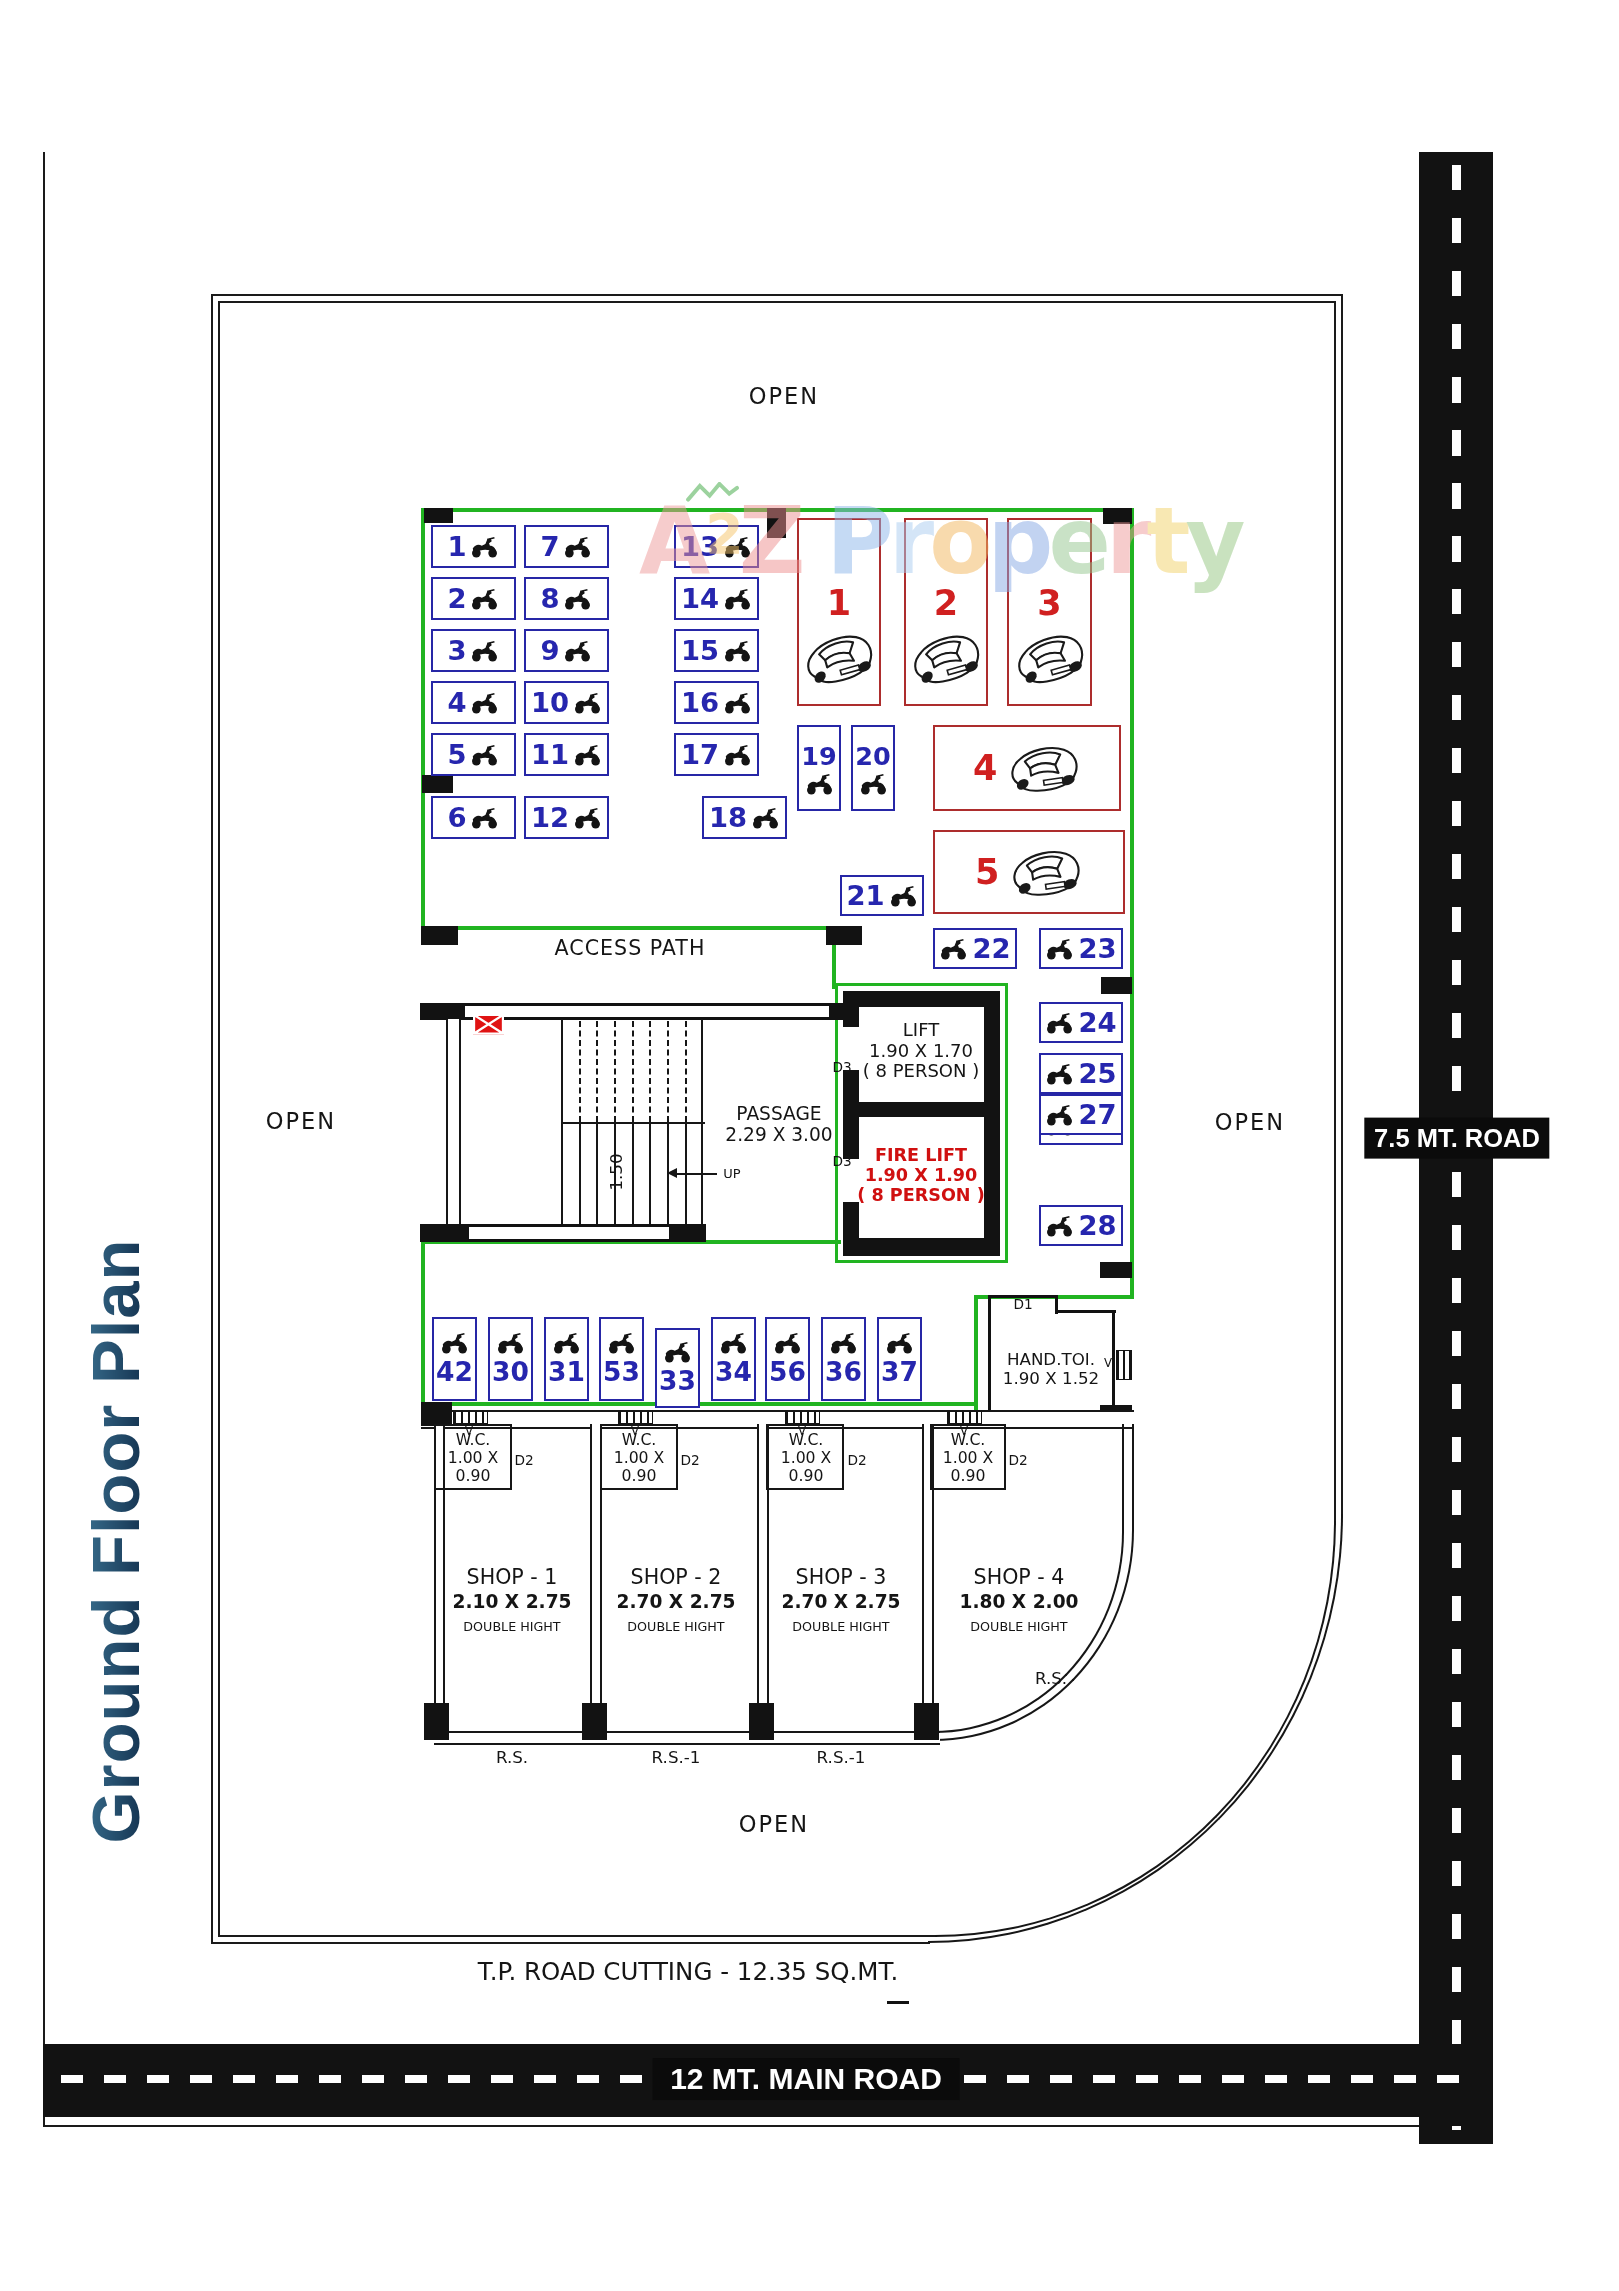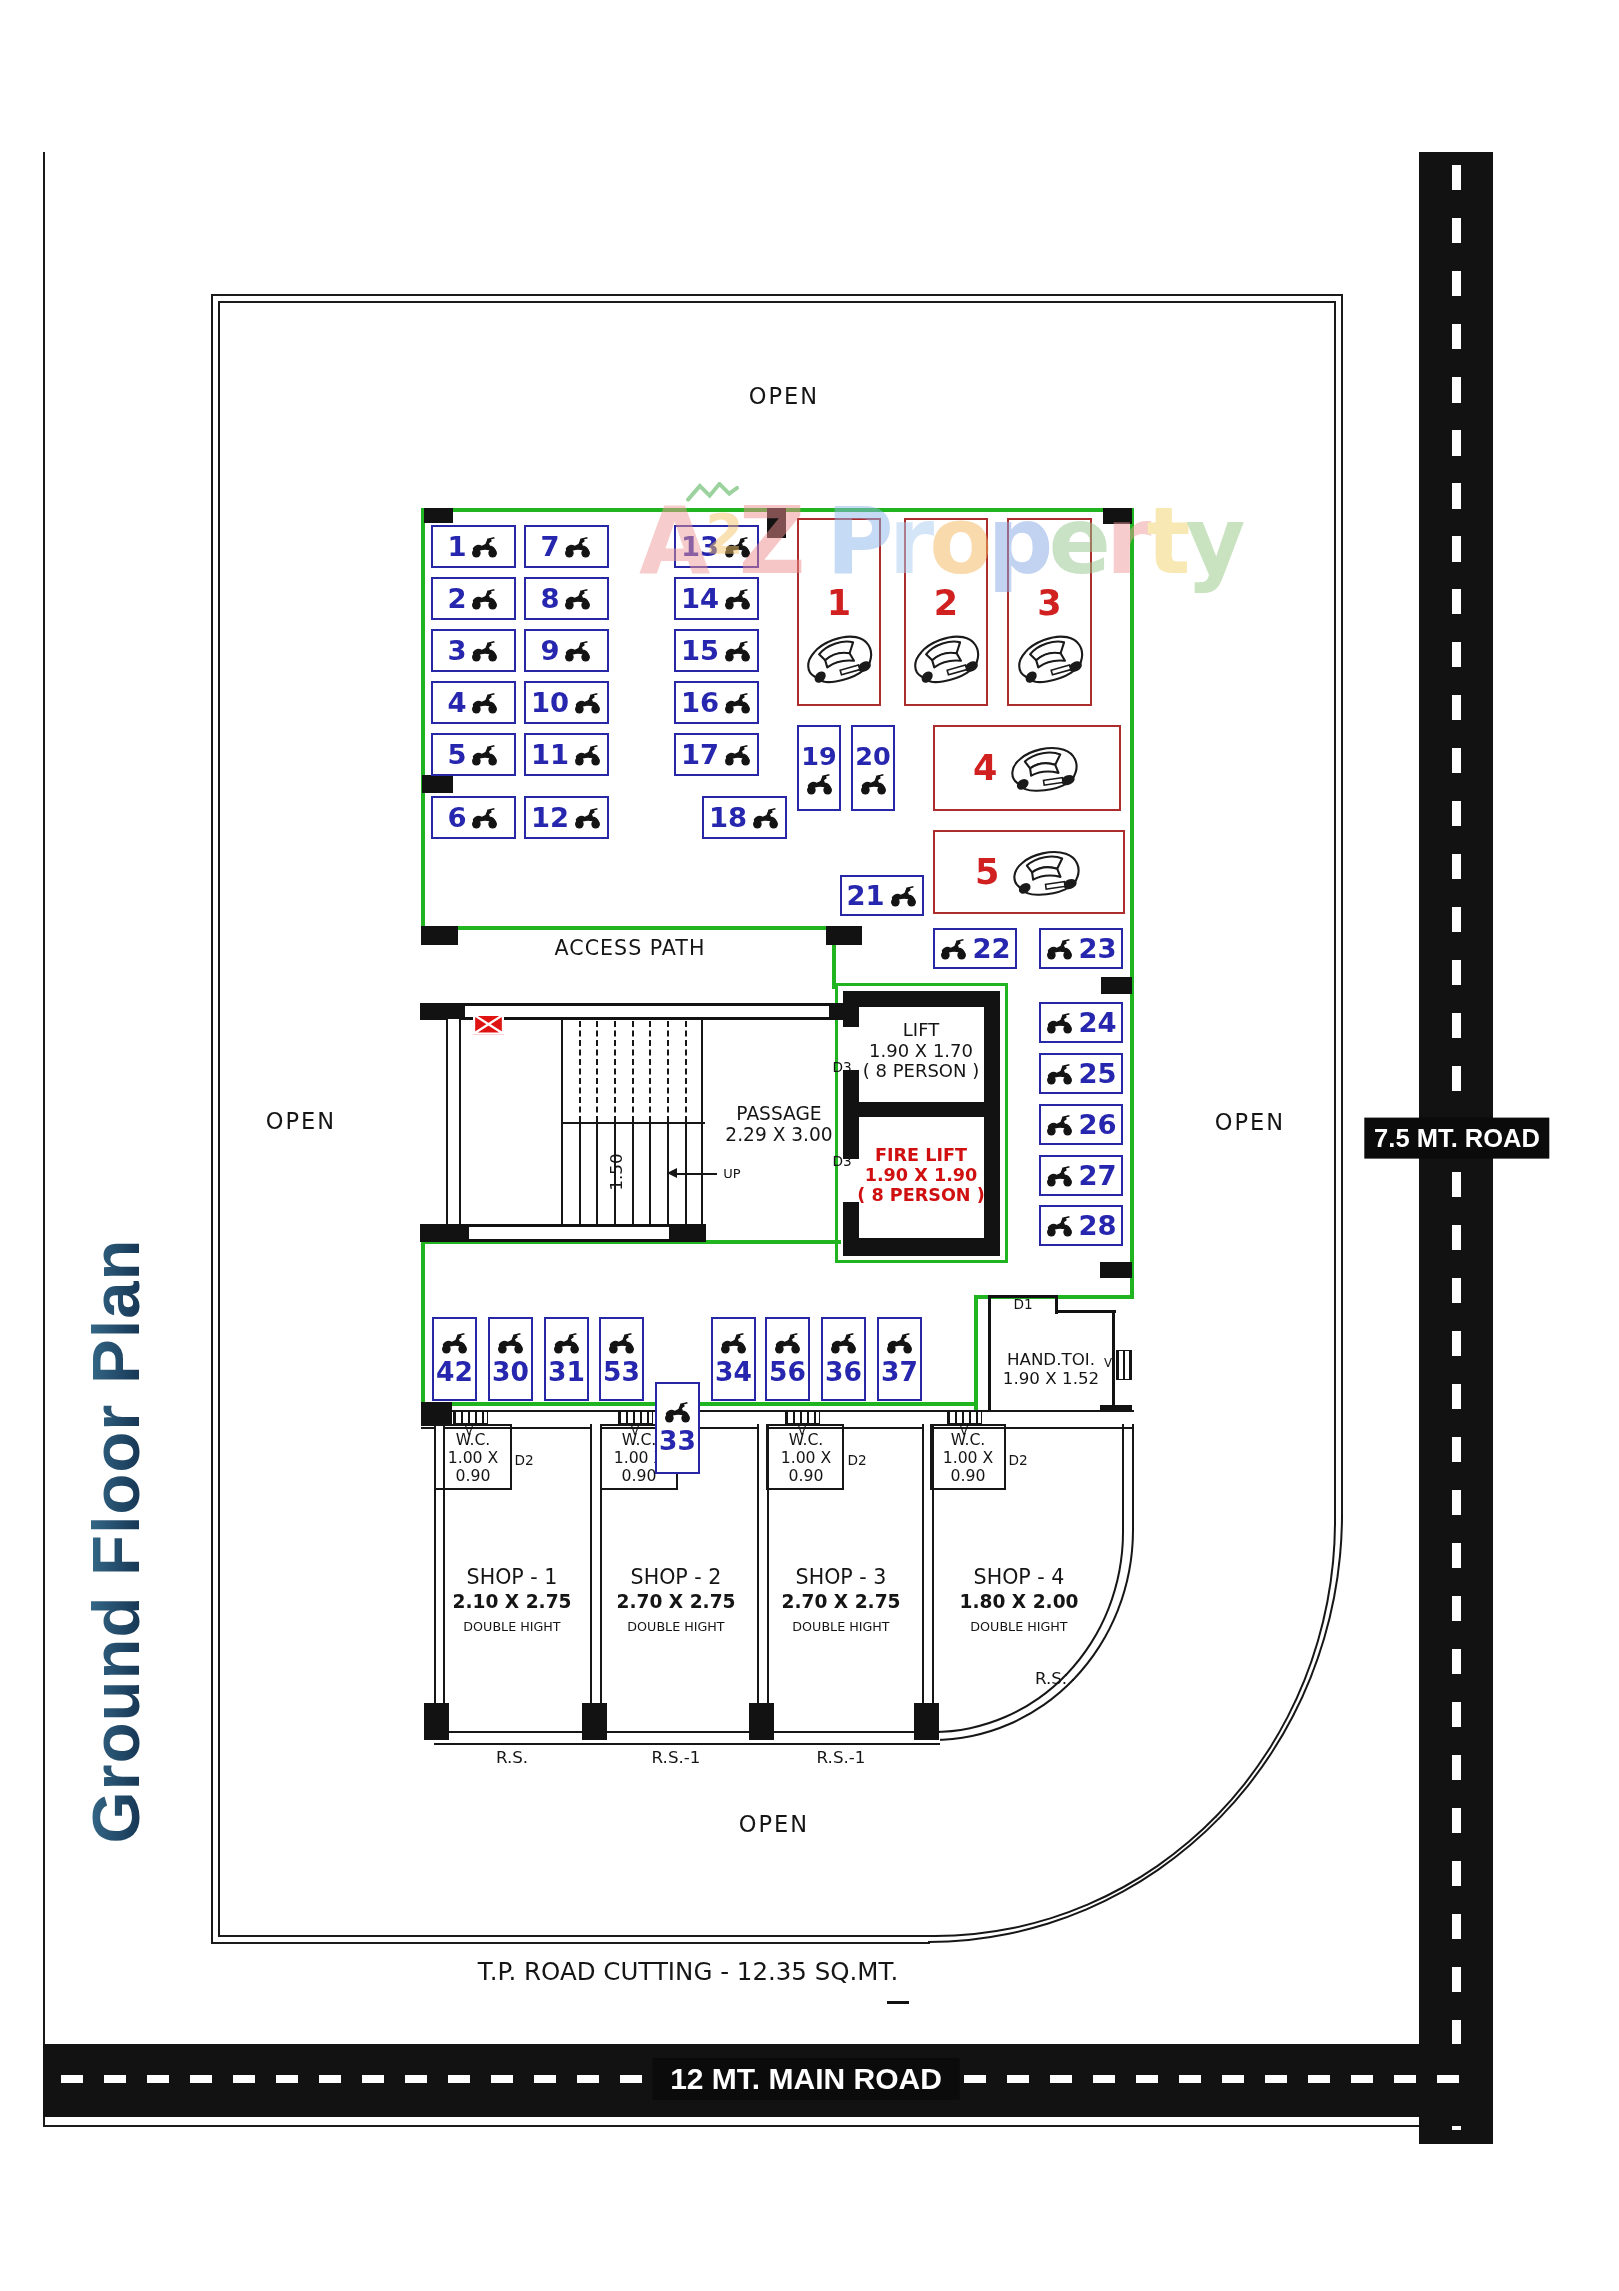--- a/index.html
+++ b/index.html
@@ -453,21 +453,21 @@
       <span>25</span>
     </div>
   <div class="pb" style="left:1039px;top:1104px;width:84px;height:41px">
       <span>
         <svg class="ic" viewBox="0 0 32 26">
           <use href="#bike"></use>
         </svg>
       </span>
       <span>26</span>
     </div>
-  <div class="pb" style="left:1039px;top:1155px;width:84px;height:41px">
+  <div class="pb" style="left:1039px;top:1094px;width:84px;height:41px">
       <span>
         <svg class="ic" viewBox="0 0 32 26">
           <use href="#bike"></use>
         </svg>
       </span>
       <span>27</span>
     </div>
   <div class="pb" style="left:1039px;top:1205px;width:84px;height:41px">
       <span>
         <svg class="ic" viewBox="0 0 32 26">
@@ -502,21 +502,21 @@
       <span>31</span>
     </div>
   <div class="pb pbv" style="left:599px;top:1317px;width:45px;height:84px;font-size:26.5px">
       <span>
         <svg class="ic" viewBox="0 0 32 26">
           <use href="#bike"></use>
         </svg>
       </span>
       <span>53</span>
     </div>
-  <div class="pb pbv" style="left:655px;top:1382px;width:45px;height:92px;font-size:26.5px">
+  <div class="pb pbv" style="left:655px;top:1328px;width:45px;height:80px;font-size:26.5px">
       <span>
         <svg class="ic" viewBox="0 0 32 26">
           <use href="#bike"></use>
         </svg>
       </span>
       <span>33</span>
     </div>
   <div class="pb pbv" style="left:711px;top:1317px;width:45px;height:84px;font-size:26.5px">
       <span>
         <svg class="ic" viewBox="0 0 32 26">

